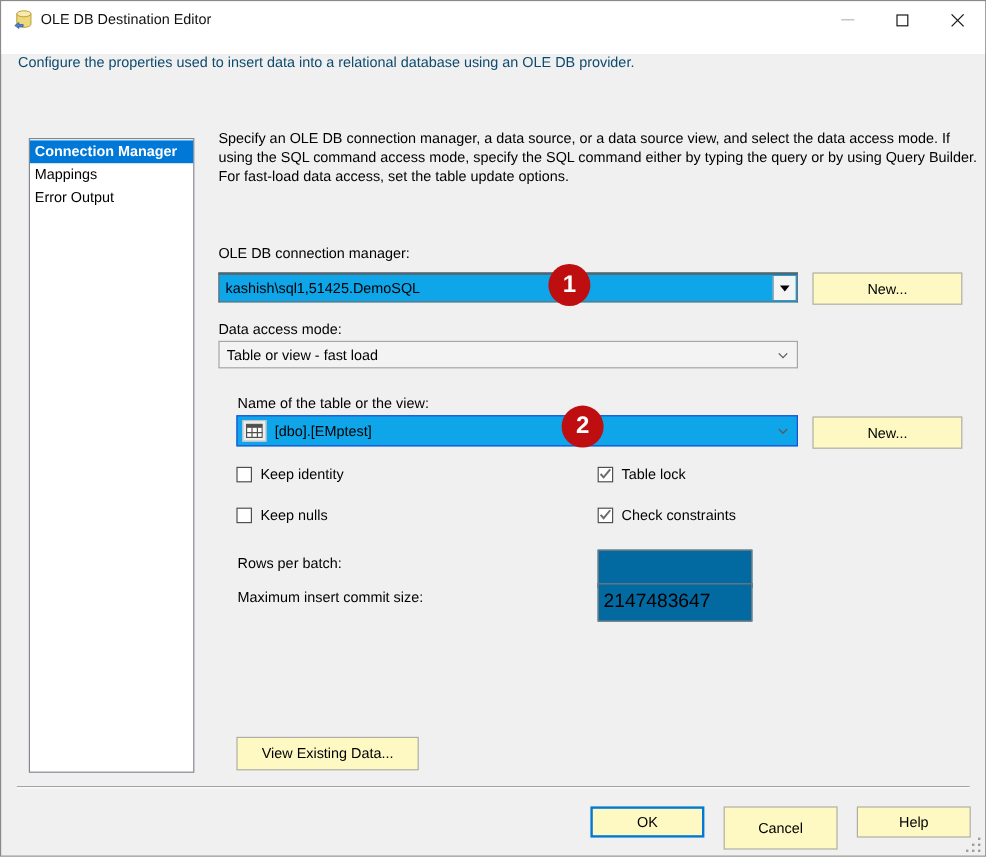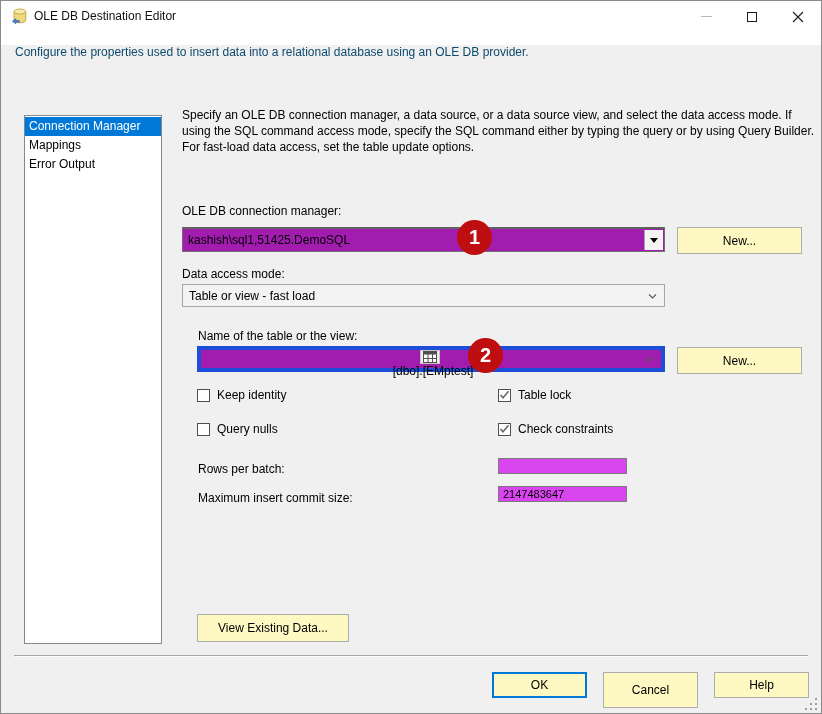--- a/index.html
+++ b/index.html
@@ -16,47 +16,47 @@
   .btn-min{right:92px;}
   .btn-max{right:46px;}
   .btn-close{right:0;}
   .glyph-min{width:11px;height:0;border-top:1px solid #b9b9b9;}
   .glyph-max{width:10px;height:10px;border:1px solid #1a1a1a;background:transparent;}
   
   .dlg-desc{position:absolute;left:14px;top:44px;width:780px;color:#0c4a6e;}
   
   .sidebar{position:absolute;left:23px;top:114px;width:138px;height:529px;background:#fff;border:1px solid #828790;padding-top:1px;}
   .sidebar-item{height:19px;line-height:18px;padding:0 4px;white-space:nowrap;cursor:default;}
-  .sidebar-item.selected{background:#0078d7;color:#fff;}
+  .sidebar-item.selected{background:#0078d7;color:#fff;font-weight:bold;}
   
   .instructions{position:absolute;left:181px;top:107px;width:636px;line-height:1.33;}
   .fld-label{position:absolute;white-space:nowrap;}
-  .combo{position:absolute;height:25px;background:#a21caf;display:flex;align-items:center;}
+  .combo{position:absolute;height:25px;background:#0ea5e9;display:flex;align-items:center;}
   .combo-classic{left:181px;top:226px;width:483px;border:1px solid #707070;border-top:2px solid #606060;padding-left:5px;}
   .combo-classic .arrowbox{position:absolute;right:1px;top:1px;bottom:1px;width:19px;background:#f4f4f4;border-left:1px solid #a6a6a6;display:flex;align-items:center;justify-content:center;}
   .tri-down{width:0;height:0;border-left:4px solid transparent;border-right:4px solid transparent;border-top:5px solid #000;}
   .combo-flat{left:181px;top:283px;width:483px;height:23px;background:#f3f3f3;border:1px solid #a6a6a6;padding-left:6px;}
-  .combo-table{left:196px;top:345px;width:468px;height:26px;border:4px solid #1d4ed8;padding-left:4px;flex-direction:column;}
+  .combo-table{left:196px;top:345px;width:468px;height:26px;border:1px solid #1d4ed8;padding-left:4px;}
   .chev{position:absolute;right:7px;top:50%;margin-top:-4px;width:9px;height:9px;}
   .table-glyph{width:20px;height:18px;margin-right:7px;display:flex;align-items:center;justify-content:center;background:#ededed;border:1px solid #c6c6c6;}
   .btn{background:#fef9c3;border:1px solid #adadad;display:flex;align-items:center;justify-content:center;font-size:12px;color:#000;cursor:default;}
   .btn-new1{position:absolute;left:676px;top:226px;width:125px;height:27px;}
   .btn-new2{position:absolute;left:676px;top:346px;width:125px;height:27px;}
   .btn-view{position:absolute;left:196px;top:613px;width:152px;height:28px;}
   
   .cbrow{position:absolute;display:flex;align-items:center;gap:7px;height:14px;}
   .cbbox{width:13px;height:13px;background:#fff;border:1px solid #4f4f4f;display:flex;align-items:center;justify-content:center;flex:0 0 auto;}
   .cbbox svg{display:none;}
   .cbbox.checked svg{display:block;}
   .cb-ki{left:196px;top:387px;}
   .cb-kn{left:196px;top:421px;}
   .cb-tl{left:497px;top:387px;}
   .cb-cc{left:497px;top:421px;}
   
-  .txt{position:absolute;width:129px;height:16px;border:1px solid #7b7b7b;background:#d946ef;font-size:11px;padding:0 4px;outline:none;}
+  .txt{position:absolute;width:129px;height:32px;border:1px solid #7b7b7b;background:#0369a1;font-size:16px;padding:0 4px;outline:none;}
   .txt-rows{left:497px;top:457px;}
   .txt-max{left:497px;top:485px;}
   
   .badge{position:absolute;width:35px;height:35px;border-radius:50%;background:#be0e10;color:#fff;font-size:20px;font-weight:bold;display:flex;align-items:center;justify-content:center;z-index:5;}
   .badge-1{left:456px;top:219px;}
   .badge-2{left:467px;top:337px;}
   
   .separator{position:absolute;left:13px;right:13px;top:654px;height:2px;border-top:1px solid #a5a5a5;border-bottom:1px solid #fdfdfd;}
   .btn-ok{position:absolute;left:491px;top:671px;width:95px;height:26px;border:2px solid #0078d7;}
   .btn-cancel{position:absolute;left:602px;top:671px;width:95px;height:36px;}
@@ -145,21 +145,21 @@
   <div class="cbrow cb-ki">
     <span class="cbbox">
       
     </span>
     <span>Keep identity</span>
   </div>
   <div class="cbrow cb-kn">
     <span class="cbbox">
       
     </span>
-    <span>Query nulls</span>
+    <span>Keep nulls</span>
   </div>
   <div class="cbrow cb-tl">
     <span class="cbbox checked">
       <svg width="11" height="10" viewBox="0 0 11 10">
           <path d="M1.5 5 L4 7.8 L9.5 1.2" stroke="#6b6b6b" stroke-width="1.6" fill="none"></path>
         </svg>
     </span>
     <span>Table lock</span>
   </div>
   <div class="cbrow cb-cc">

